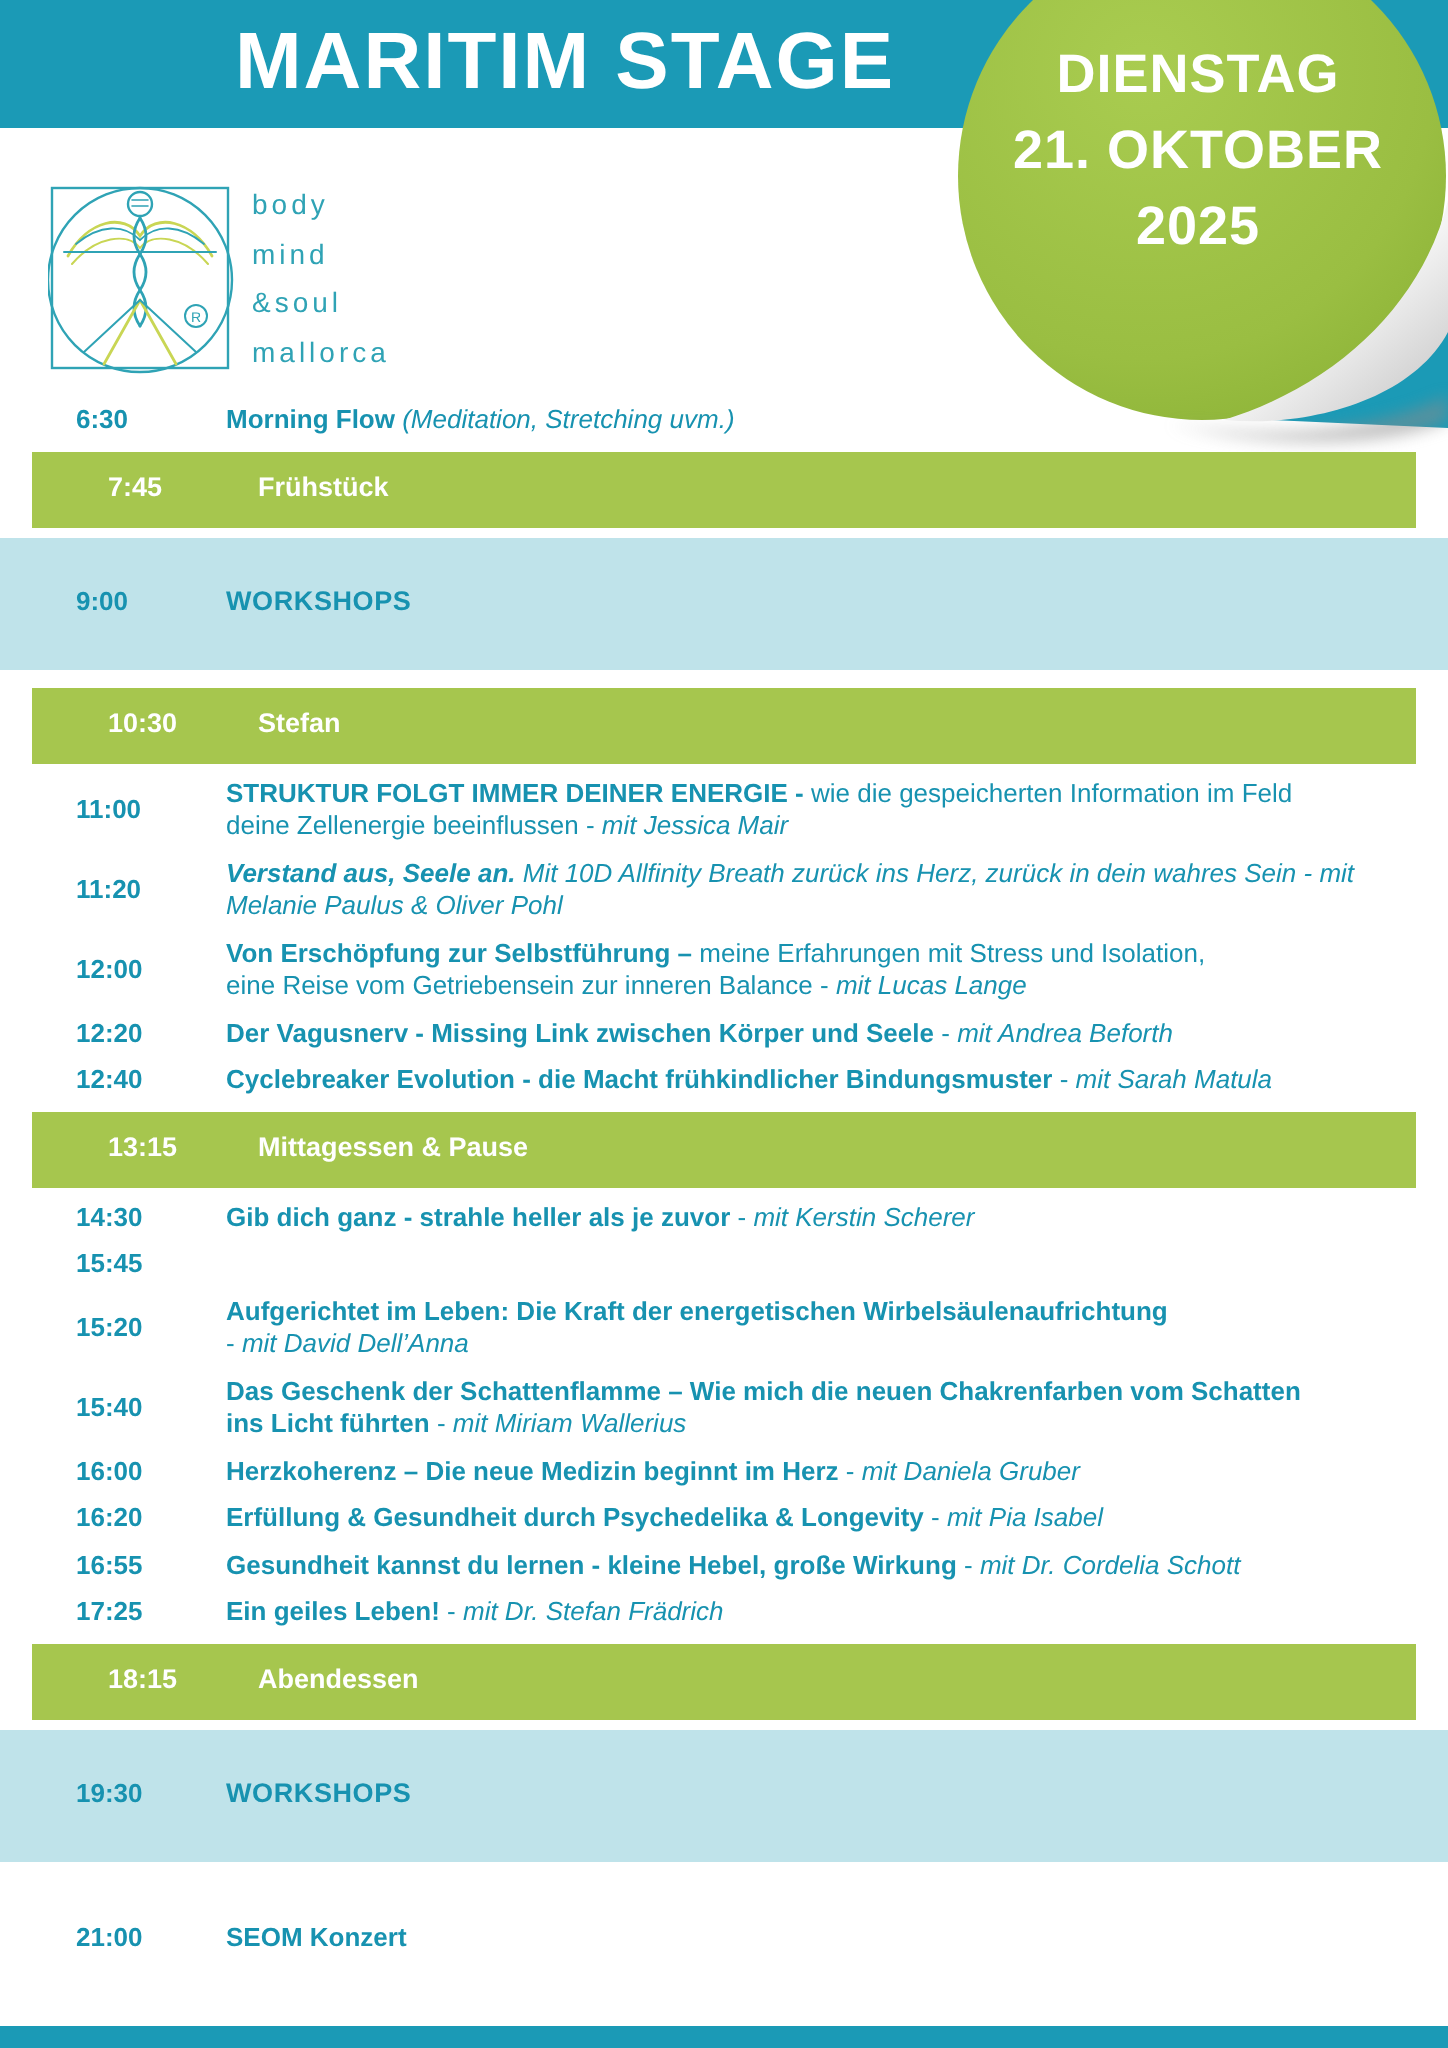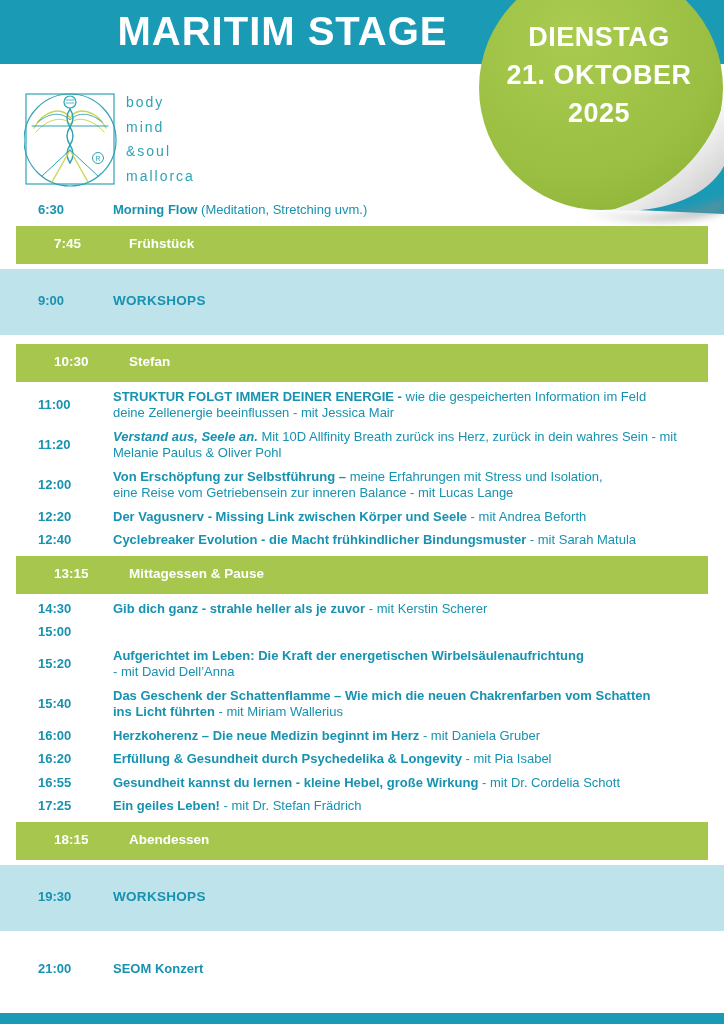--- a/index.html
+++ b/index.html
@@ -37,21 +37,21 @@
   .row{display:flex;align-items:center;margin:7px 0;}
   .row .time{
     flex:none;width:75px;padding-left:38px;
     font-weight:bold;color:#1792b0;font-size:13px;line-height:16.5px;
   }
   .row .content{
     flex:1;padding-right:16px;
     color:#1792b0;font-size:13px;line-height:16.5px;
   }
   .part-b{font-weight:bold;}
-  .part-i{}
+  .part-i{font-style:italic;}
   .part-bi{font-weight:bold;font-style:italic;}
   .row.band-green{
     background:#a6c64e;height:38px;margin:5px 16px;align-items:center;
   }
   .row.band-green .time,.row.band-green .content{color:#ffffff;font-size:13.5px;}
   .row.band-green .content{font-weight:bold;}
   .row.band-blue{
     background:#bfe3ea;height:66px;margin:4px 0 9px 0;align-items:center;
   }
   .row.band-blue .content{font-weight:bold;font-size:13.5px;letter-spacing:0.3px;}
@@ -167,21 +167,21 @@
     </div>
     <div class="row band-green">
       <span class="time">13:15</span>
       <span class="content"><span class="part-b">Mittagessen &amp; Pause</span></span>
     </div>
     <div class="row event">
       <span class="time">14:30</span>
       <span class="content"><span class="part-b">Gib dich ganz - strahle heller als je zuvor </span><span class="part-r">- </span><span class="part-i">mit Kerstin Scherer</span></span>
     </div>
     <div class="row event">
-      <span class="time">15:00</span>
+      <span class="time">15:45</span>
     </div>
     <div class="row event">
       <span class="time">15:20</span>
       <span class="content"><span class="part-b">Aufgerichtet im Leben: Die Kraft der energetischen Wirbelsäulenaufrichtung</span><br><span class="part-r">- </span><span class="part-i">mit David Dell’Anna</span></span>
     </div>
     <div class="row event">
       <span class="time">15:40</span>
       <span class="content"><span class="part-b">Das Geschenk der Schattenflamme – Wie mich die neuen Chakrenfarben vom Schatten</span><br><span class="part-b">ins Licht führten </span><span class="part-r">- </span><span class="part-i">mit Miriam Wallerius</span></span>
     </div>
     <div class="row event">

